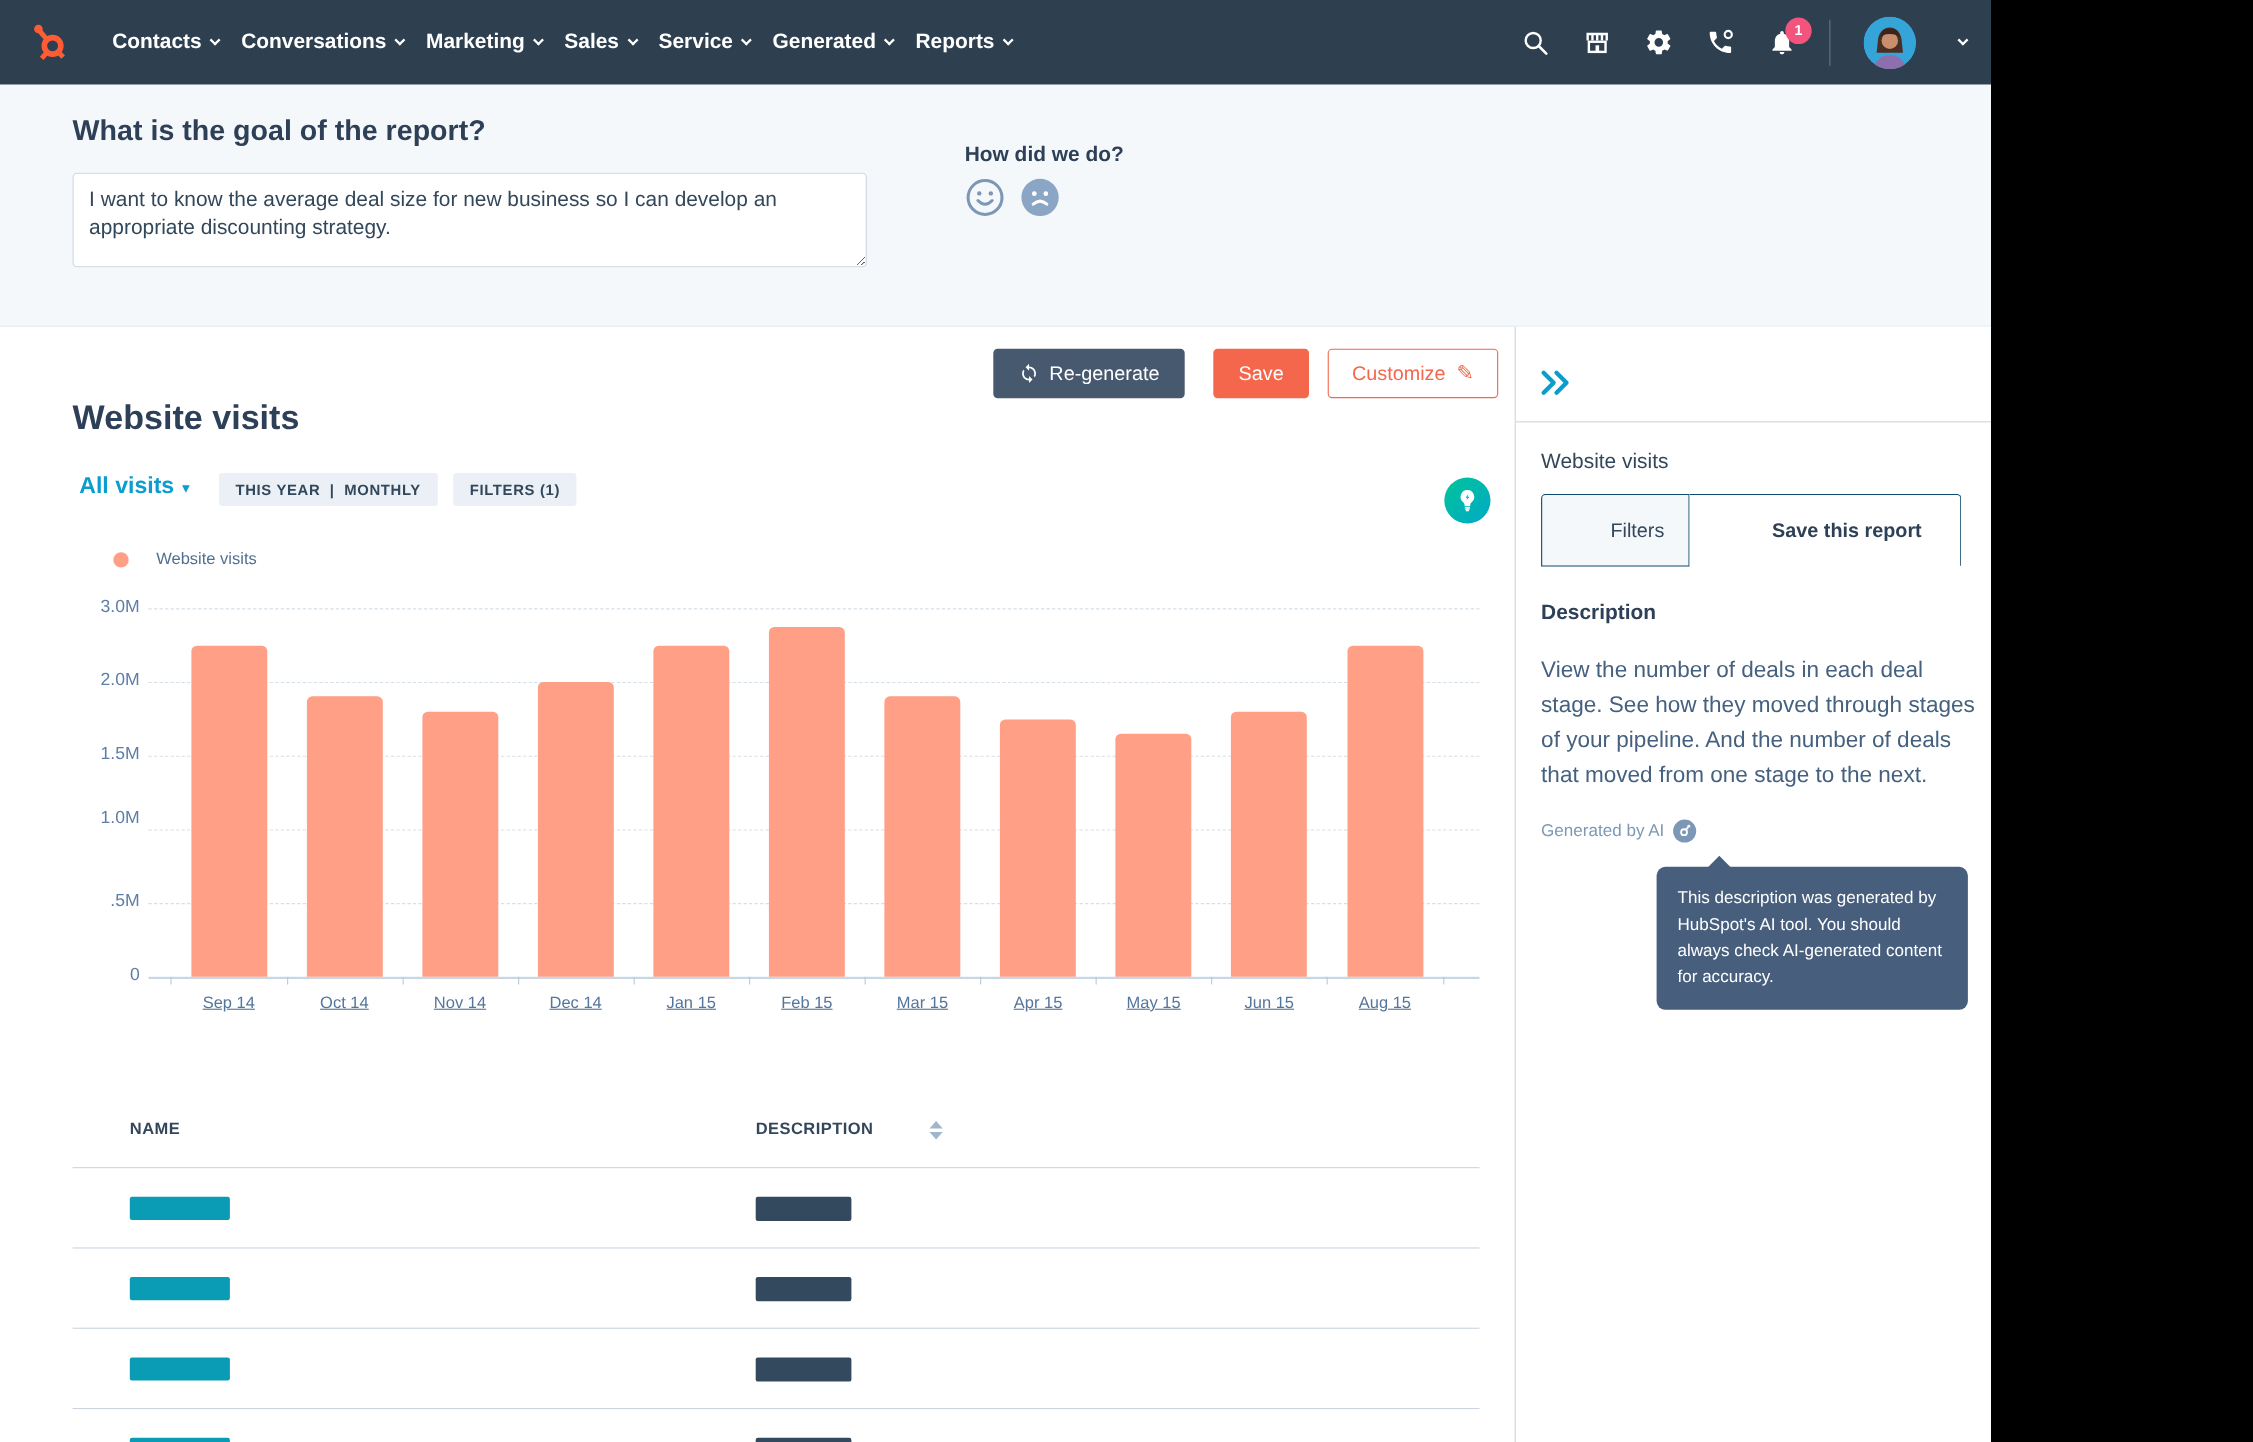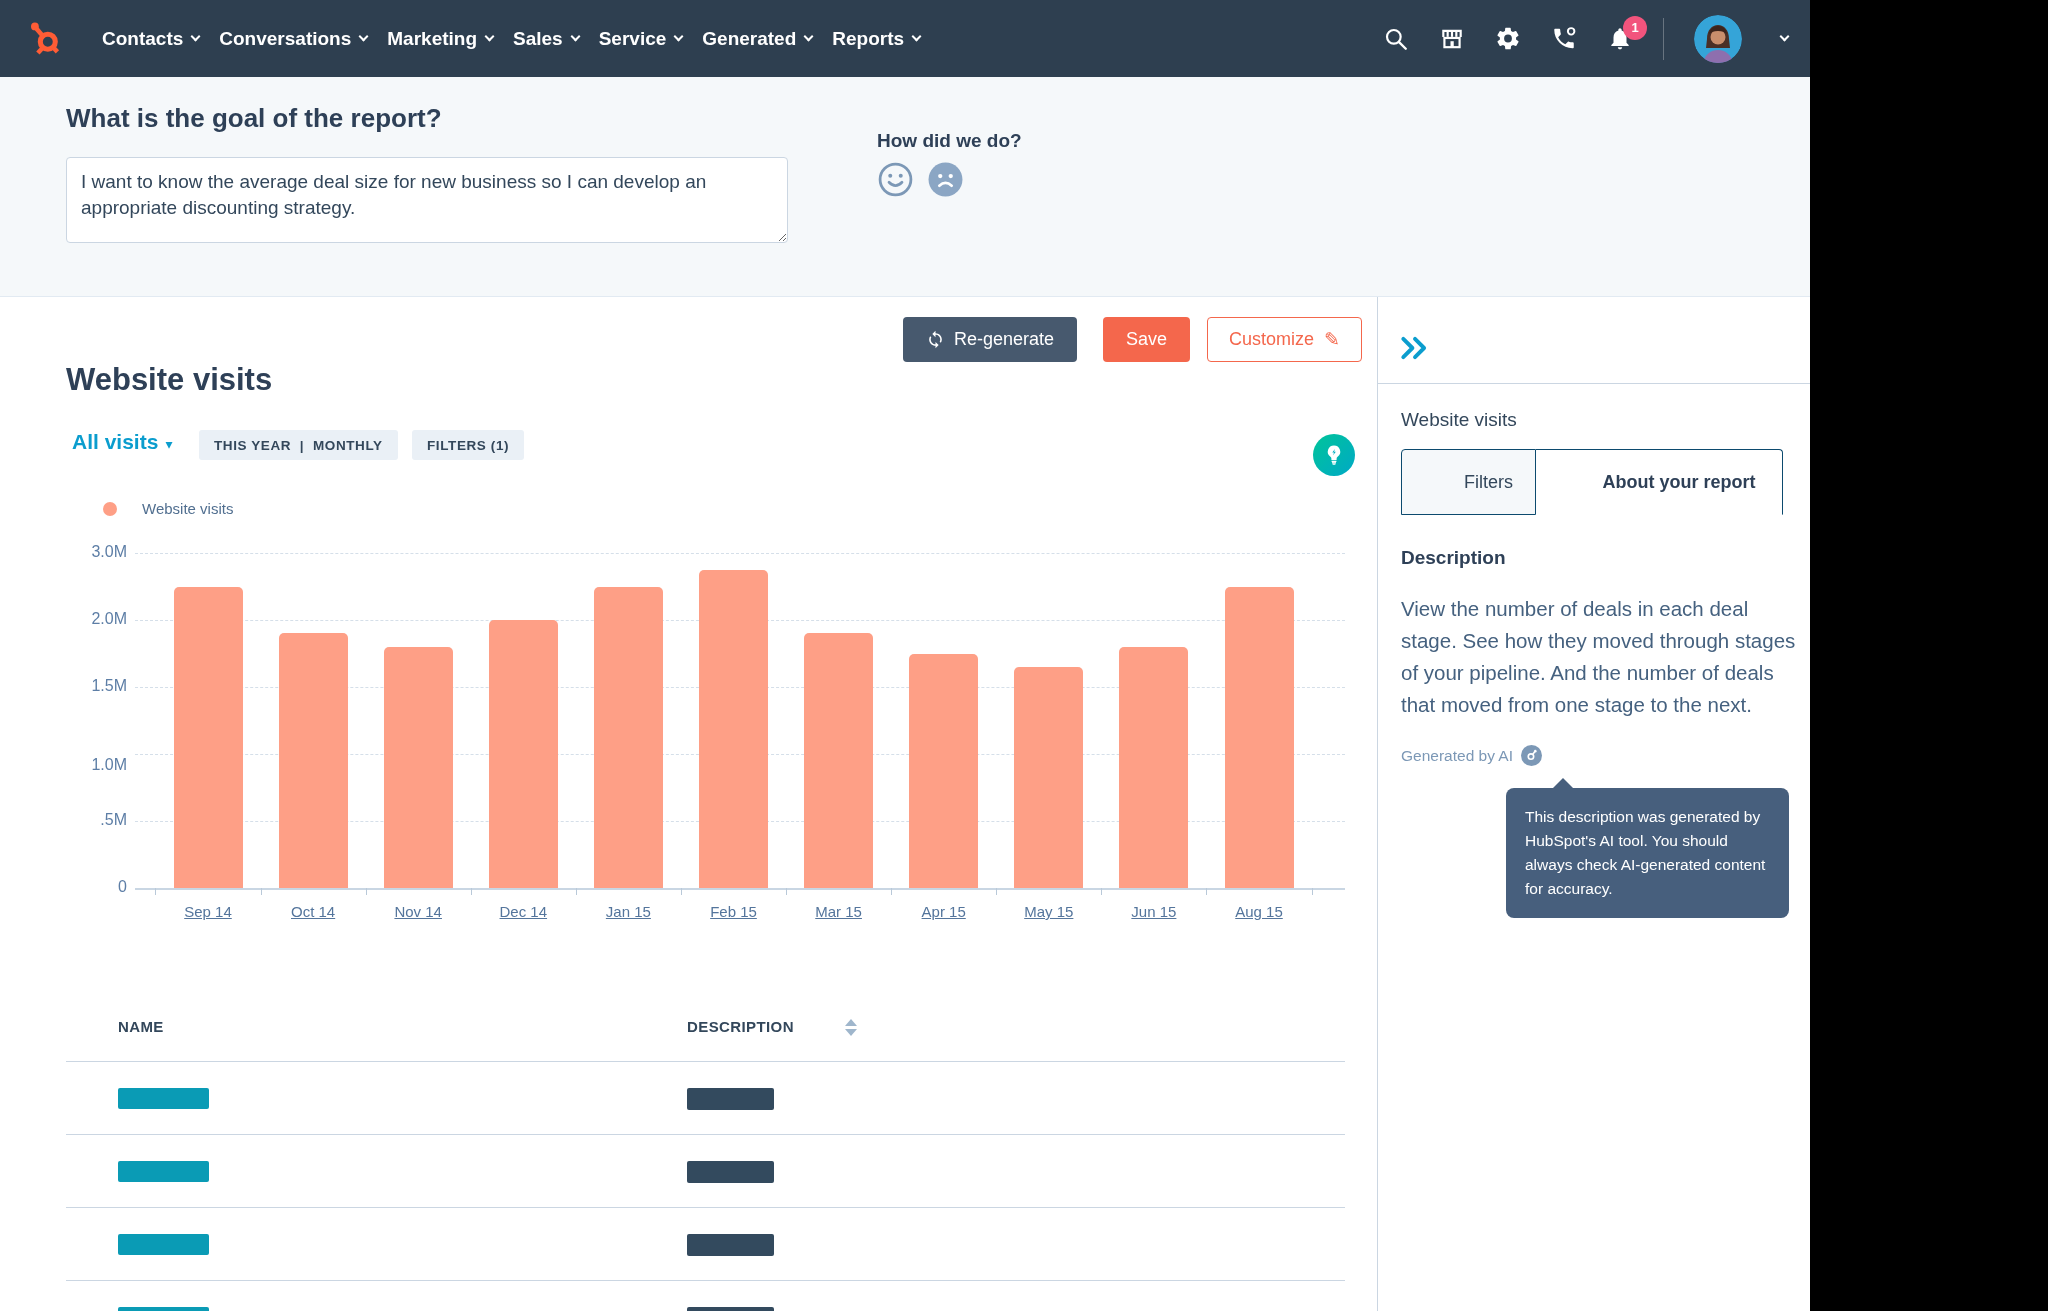--- a/index.html
+++ b/index.html
@@ -240,21 +240,21 @@
     <div class="legend">
       <span class="legend-dot" style="background: rgb(254, 159, 134);"></span>
       <span class="legend-label">Website visits</span>
     </div>
     <div id="chart-layer">
         <div class="gridline solid" style="left: 135px; top: 888px; width: 1210px;"></div>
         <div class="ytick" style="left: 39px; top: 878px;">0</div>
         <div class="gridline dashed" style="left: 135px; top: 821px; width: 1210px;"></div>
         <div class="ytick" style="left: 39px; top: 811px;">.5M</div>
         <div class="gridline dashed" style="left: 135px; top: 754px; width: 1210px;"></div>
-        <div class="ytick" style="left: 39px; top: 756px;">1.0M</div>
+        <div class="ytick" style="left: 39px; top: 735px;">1.0M</div>
         <div class="gridline dashed" style="left: 135px; top: 687px; width: 1210px;"></div>
         <div class="ytick" style="left: 39px; top: 677px;">1.5M</div>
         <div class="gridline dashed" style="left: 135px; top: 620px; width: 1210px;"></div>
         <div class="ytick" style="left: 39px; top: 610px;">2.0M</div>
         <div class="gridline dashed" style="left: 135px; top: 553px; width: 1210px;"></div>
         <div class="ytick" style="left: 39px; top: 543px;">3.0M</div>
         <div class="bar" style="left: 173.5px; top: 586.5px; width: 69px; height: 301.5px; background: rgb(254, 159, 134);"></div>
         <div class="xtick" style="left: 158px; top: 903px;">Sep 14</div>
         <div class="bar" style="left: 278.6px; top: 633.4px; width: 69px; height: 254.6px; background: rgb(254, 159, 134);"></div>
         <div class="xtick" style="left: 263.1px; top: 903px;">Oct 14</div>
@@ -315,21 +315,21 @@
       <div class="collapse">
         <svg width="34" height="26" viewBox="0 0 24 20" fill="none" stroke="#0b9dce" stroke-width="3" stroke-linecap="round" stroke-linejoin="round">
           <polyline points="3,3 10,10 3,17"></polyline>
             <polyline points="12,3 19,10 12,17"></polyline>
         </svg>
       </div>
       <div class="sb-divider"></div>
       <div class="sb-title">Website visits</div>
       <div class="tabs">
         <div class="tab inactive">Filters</div>
-        <div class="tab active">About your report</div>
+        <div class="tab active">Save this report</div>
       </div>
       <div class="desc-h">Description</div>
       <div class="desc-p">View the number of deals in each deal stage. See how they moved through stages of your pipeline. And the number of deals that moved from one stage to the next.</div>
       <div class="genby">
         <span>Generated by AI</span>
         <span class="ai-badge">
           <svg width="13" height="13" viewBox="0 0 24 24">
             <circle cx="11" cy="14" r="5" fill="none" stroke="#fff" stroke-width="3"></circle>
             <line x1="14" y1="10" x2="18" y2="5" stroke="#fff" stroke-width="3"></line>
             <circle cx="19" cy="4" r="2.4" fill="#fff"></circle>

